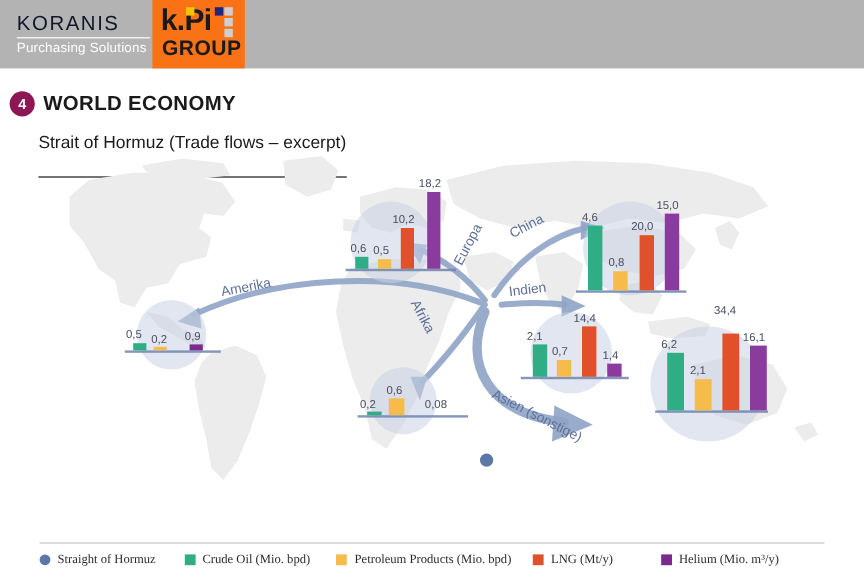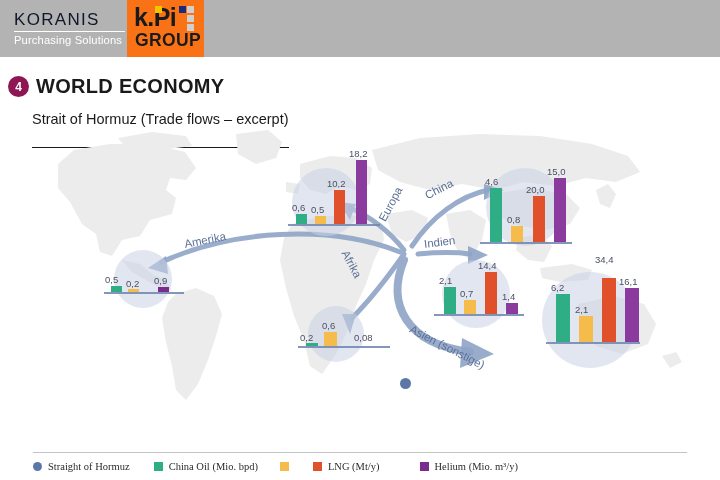--- a/index.html
+++ b/index.html
@@ -41,21 +41,21 @@
     position:absolute;left:8px;top:31px;font-size:17.5px;font-weight:700;
     color:#1a1a1a;letter-spacing:0.4px;line-height:19px;
   }
   
   .section-badge{
     position:absolute;left:8px;top:76px;width:21px;height:21px;border-radius:50%;
     background:#8e1655;color:#ffffff;font-size:12px;font-weight:700;
     display:flex;align-items:center;justify-content:center;
   }
   .section-title{
-    position:absolute;left:36px;top:76px;font-size:20px;font-weight:700;
+    position:absolute;left:36px;top:76px;font-size:17px;font-weight:700;
     color:#1a1a1a;letter-spacing:0.3px;line-height:21px;
   }
   .sub-title{
     position:absolute;left:32px;top:109px;font-size:14.5px;color:#1a1a1a;
     line-height:20px;
     border-bottom:1px solid #1a1a1a;padding-bottom:18px;
   }
   
   .stage{position:absolute;left:0;top:128px;width:720px;height:305px;}
   .stage svg{position:absolute;left:0;top:0;}
@@ -262,24 +262,25 @@
 </div>
 
 <div class="legend-rule"></div>
 <div class="legend">
   <div class="legend-item" style="margin-right:24px;">
     <span class="legend-swatch dot" style="background:#5b77a8;"></span>
     <span class="legend-text">Straight of Hormuz</span>
   </div>
   <div class="legend-item" style="margin-right:22px;">
     <span class="legend-swatch" style="background:#2fae86;"></span>
-    <span class="legend-text">China Oil (Mio. bpd)</span>
+    <span class="legend-text">Crude Oil (Mio. bpd)</span>
   </div>
   <div class="legend-item" style="margin-right:18px;">
     <span class="legend-swatch" style="background:#f5bb4b;"></span>
+    <span class="legend-text">Petroleum Products (Mio. bpd)</span>
   </div>
   <div class="legend-item" style="margin-right:40px;">
     <span class="legend-swatch" style="background:#e0502a;"></span>
     <span class="legend-text">LNG (Mt/y)</span>
   </div>
   <div class="legend-item">
     <span class="legend-swatch" style="background:#7b2a8e;"></span>
     <span class="legend-text">Helium (Mio. m³/y)</span>
   </div>
 </div>

